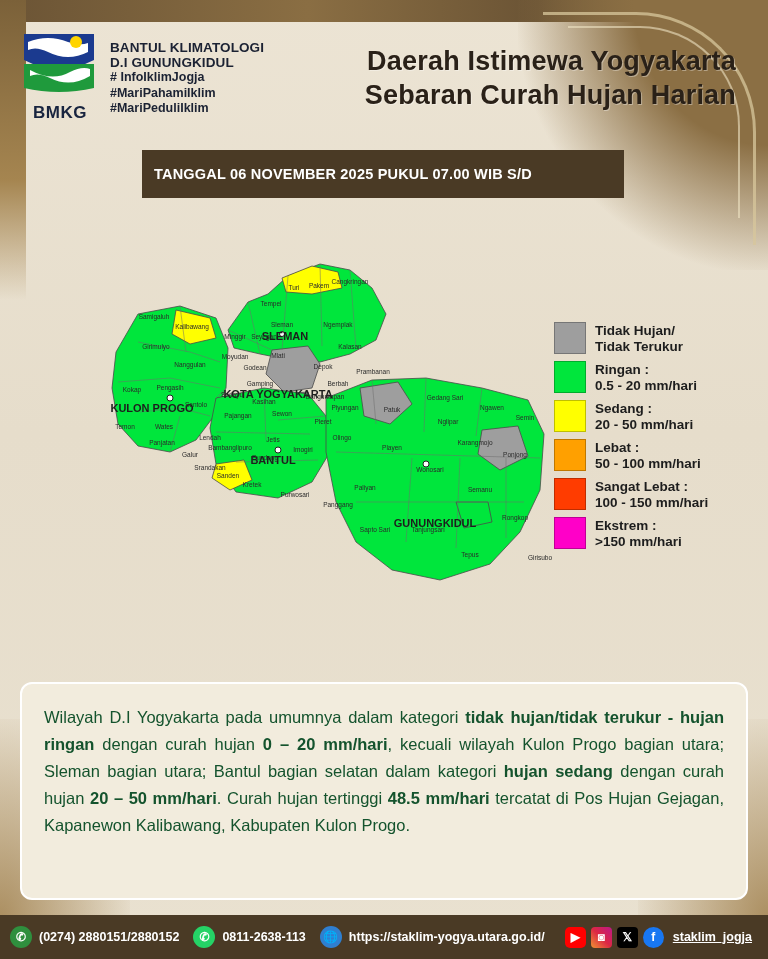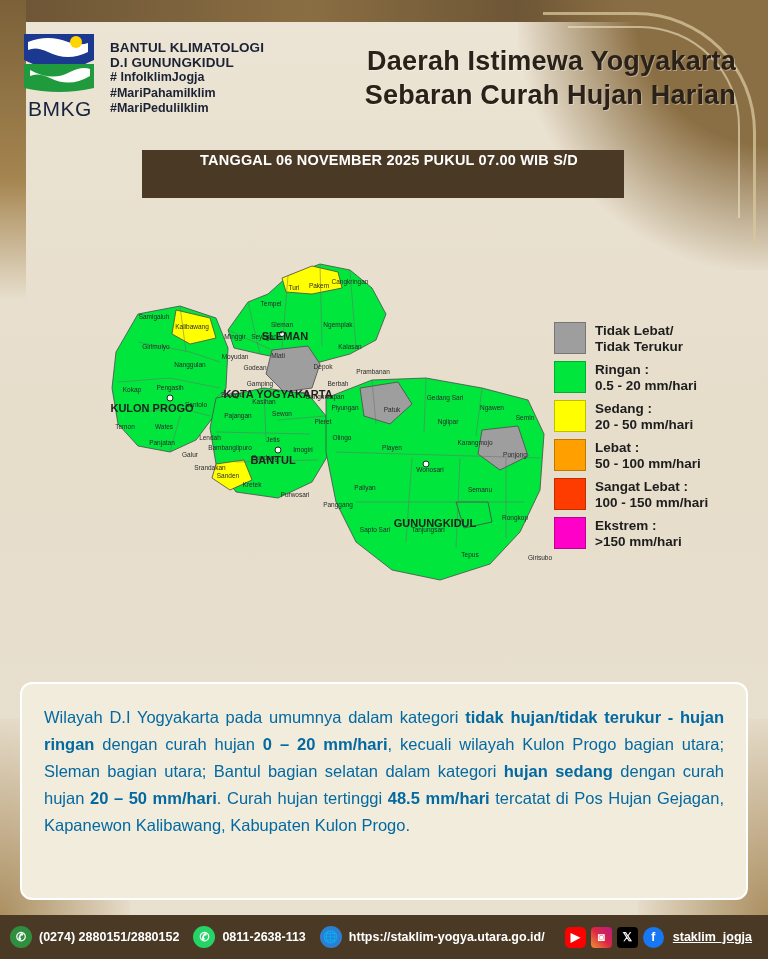--- a/index.html
+++ b/index.html
@@ -78,25 +78,25 @@
   }
   .bmkg-logo {
     width: 84px;
     text-align: center;
   }
   .bmkg-mark {
     width: 82px; height: 66px;
     position: relative;
   }
   .bmkg-text {
-    font-size: 21px;
-    font-weight: normal;
+    font-size: 17px;
+    font-weight: bold;
     color: #18243f;
     letter-spacing: .5px;
-    margin-top: 1px;
+    margin-top: 7px;
   }
   .org-names {
     padding-top: 10px;
   }
   .org-line1, .org-line2 {
     font-size: 13.5px;
     font-weight: bold;
     color: #1b2233;
     line-height: 15px;
     letter-spacing: .1px;
@@ -121,21 +121,21 @@
     line-height: 34px;
     text-shadow: 1px 1px 0 rgba(255,255,255,.35);
   }
   
   .date-banner {
     position: absolute;
     top: 150px; left: 142px;
     width: 482px; height: 48px;
     background: #4a3a25;
     display: flex;
-    flex-direction: row;
+    flex-direction: column;
     justify-content: center;
     padding-left: 12px;
     box-sizing: border-box;
   }
   .date-line {
     color: #ffffff;
     font-size: 14.5px;
     font-weight: bold;
     line-height: 20px;
     letter-spacing: .2px;
@@ -191,21 +191,21 @@
     background: #f2ecdd;
     border: 2px solid #ffffff;
     border-radius: 12px;
     box-sizing: border-box;
     padding: 20px 22px;
   }
   .narrative p {
     margin: 0;
     font-size: 16.5px;
     line-height: 27px;
-    color: #0369a1;
+    color: #14532d;
     text-align: justify;
   }
   .narrative b { font-weight: bold; }
 
   
   .footer {
     position: absolute;
     left: 0; right: 0; bottom: 0;
     height: 44px;
     background: #4a3a25;
@@ -430,21 +430,21 @@
           <text x="450" y="355" text-anchor="middle" class="map-label" font-size="6.5">Tepus</text>
           <text x="520" y="358" text-anchor="middle" class="map-label" font-size="6.5">Girisubo</text>
         </g>
     </svg>
   </div>
 
   <div class="legend">
     <div class="legend-row">
       <div class="legend-swatch" style="background:#9e9e9e"></div>
       <div class="legend-text">
-        <div>Tidak Lebat/</div>
+        <div>Tidak Hujan/</div>
         <div>Tidak Terukur</div>
       </div>
     </div>
     <div class="legend-row">
       <div class="legend-swatch" style="background:#00e63c"></div>
       <div class="legend-text">
         <div>Ringan :</div>
         <div>0.5 - 20 mm/hari</div>
       </div>
     </div>

